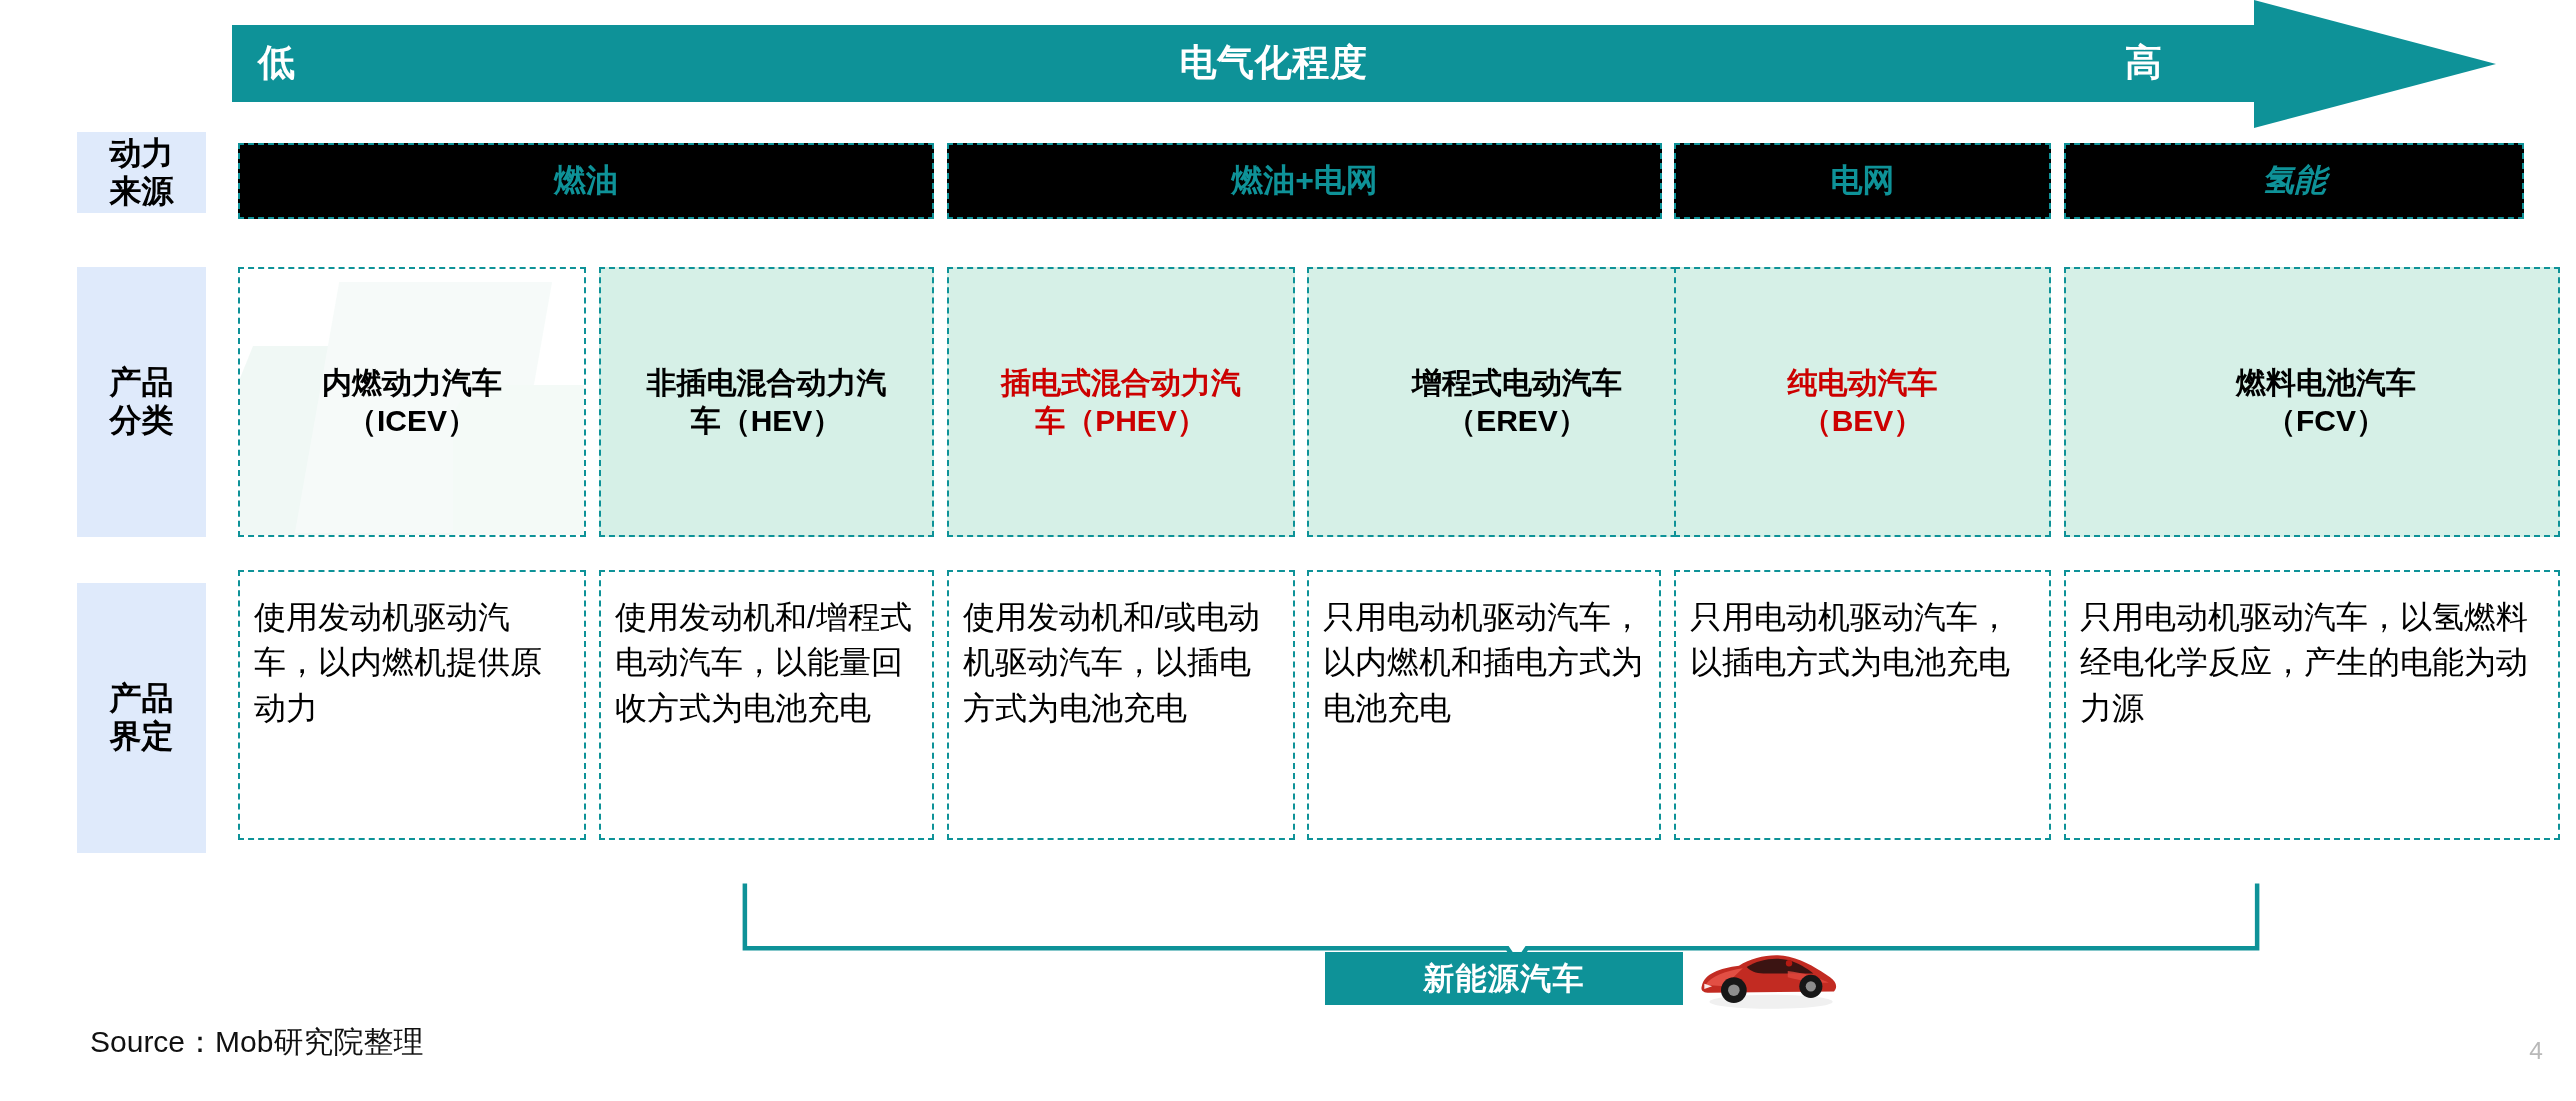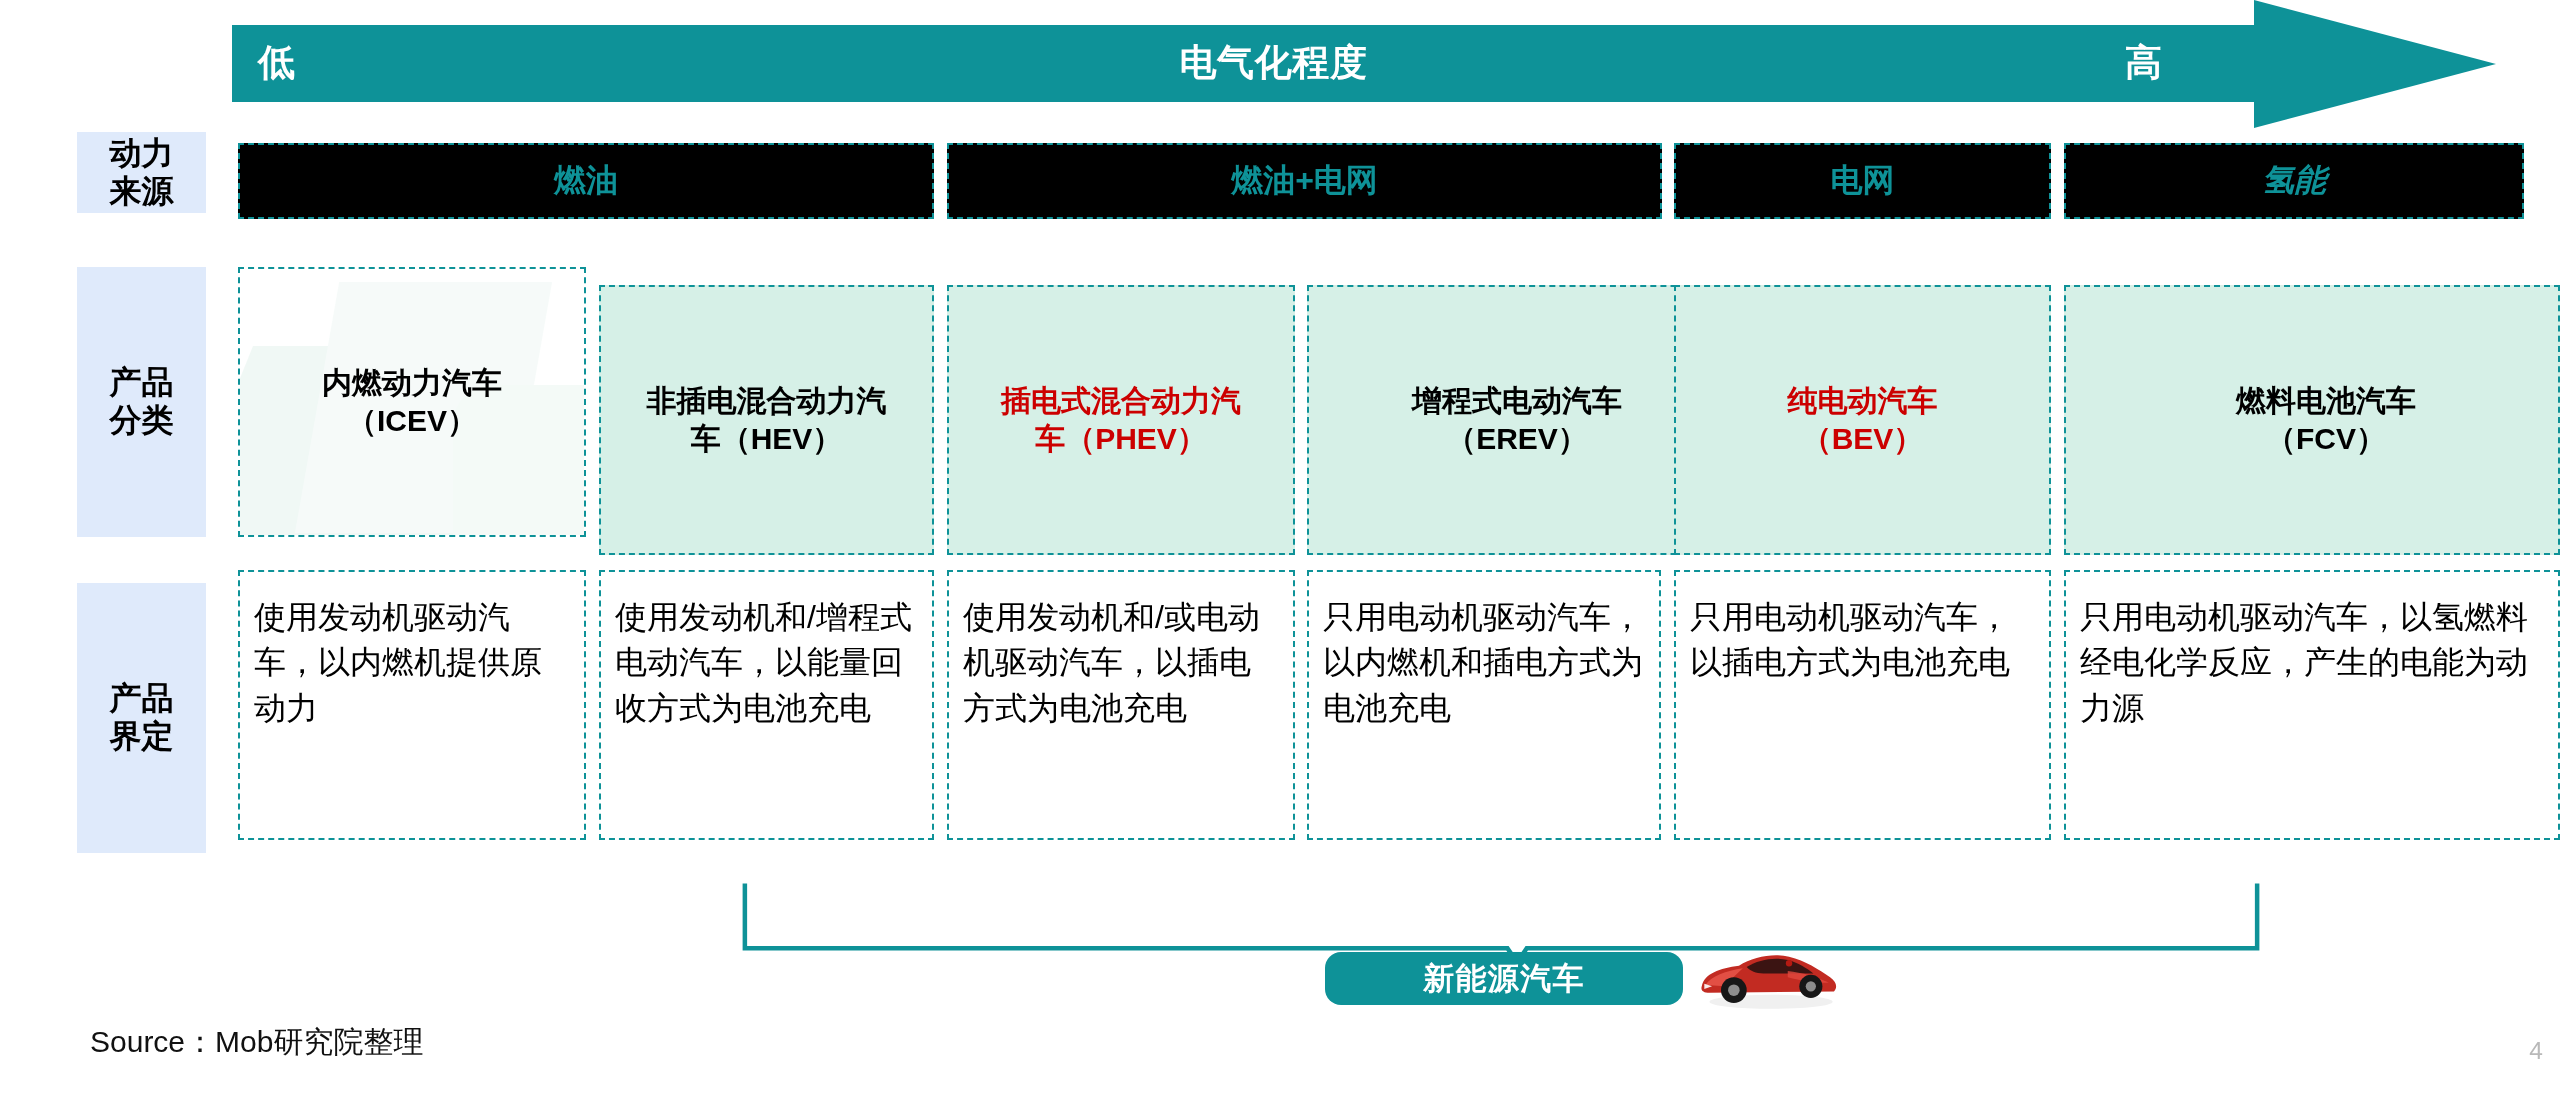--- a/index.html
+++ b/index.html
@@ -38,21 +38,21 @@
      border:2.6px dashed #0e9298;
      display:flex;align-items:center;justify-content:center;
      color:#0e9298;font-size:32px;font-weight:bold;box-sizing:border-box;}
 
   
   .prod-cell{position:absolute;top:267px;height:270px;
      border:2.6px dashed #0e9298;box-sizing:border-box;
      display:flex;align-items:center;justify-content:center;
      text-align:center;font-size:30px;font-weight:bold;line-height:1.28;
      padding:0 9px;overflow:hidden;}
-  .prod-cell.mint{background:#d6f0e7;margin-top:18px;}
+  .prod-cell.mint{background:#d6f0e7;}
   .prod-cell.white{background:#ffffff;}
   .prod-cell .txt{position:relative;z-index:2;}
   .prod-red{color:#cc0000;}
   .prod-black{color:#000000;}
 
   
   .watermark{position:absolute;inset:0;z-index:1;overflow:hidden;opacity:.5;}
   .wm-a{position:absolute;left:-26px;top:77px;width:277px;height:193px;
      background:#e2f2ec;transform:skewX(-22deg);}
   .wm-b{position:absolute;left:77px;top:13px;width:213px;height:251px;
@@ -64,21 +64,21 @@
   .def-cell{position:absolute;top:570px;height:270px;
      border:2.6px dashed #0e9298;box-sizing:border-box;background:#ffffff;
      display:flex;align-items:flex-start;justify-content:flex-start;
      font-size:32px;line-height:1.42;padding:23px 11.6px 0 14px;
      color:#000;}
 
   
   .bracket{position:absolute;left:741px;top:881px;width:1520px;height:84px;}
   .nev-box{position:absolute;left:1325px;top:952px;width:358px;height:53px;
      background:#0e9298;display:flex;align-items:center;justify-content:center;
-     color:#fff;font-size:31px;font-weight:bold;letter-spacing:1.3px;border-radius:16px;}
+     color:#fff;font-size:31px;font-weight:bold;letter-spacing:1.3px;}
   .car-img{position:absolute;left:1691px;top:935px;width:155px;height:77px;}
 
   
   .source{position:absolute;left:90px;top:1022px;font-size:30px;color:#111;}
   .pageno{position:absolute;right:33px;top:1037px;font-size:24.5px;color:#b9b9b9;}
 </style>
 </head>
 <body>
 
 <div class="slide">

